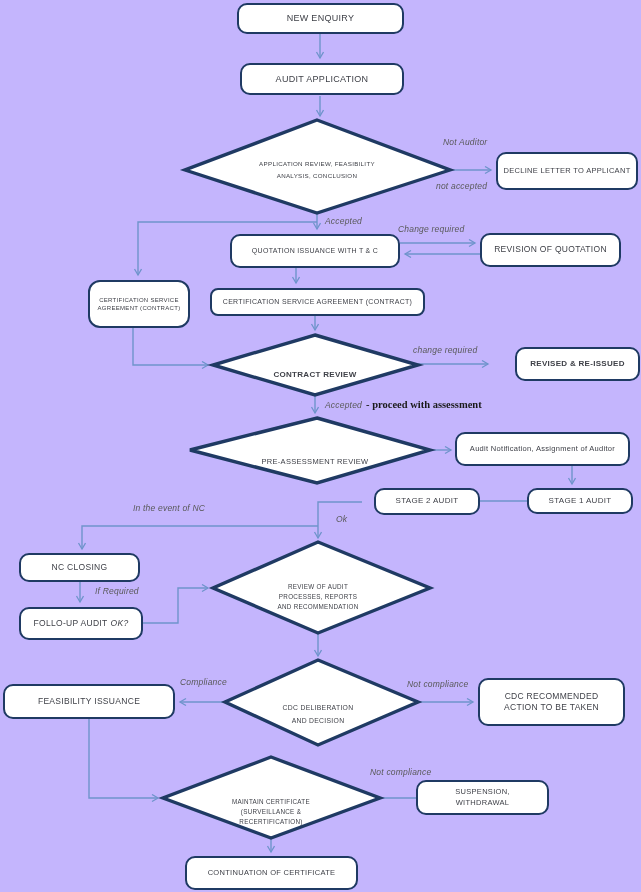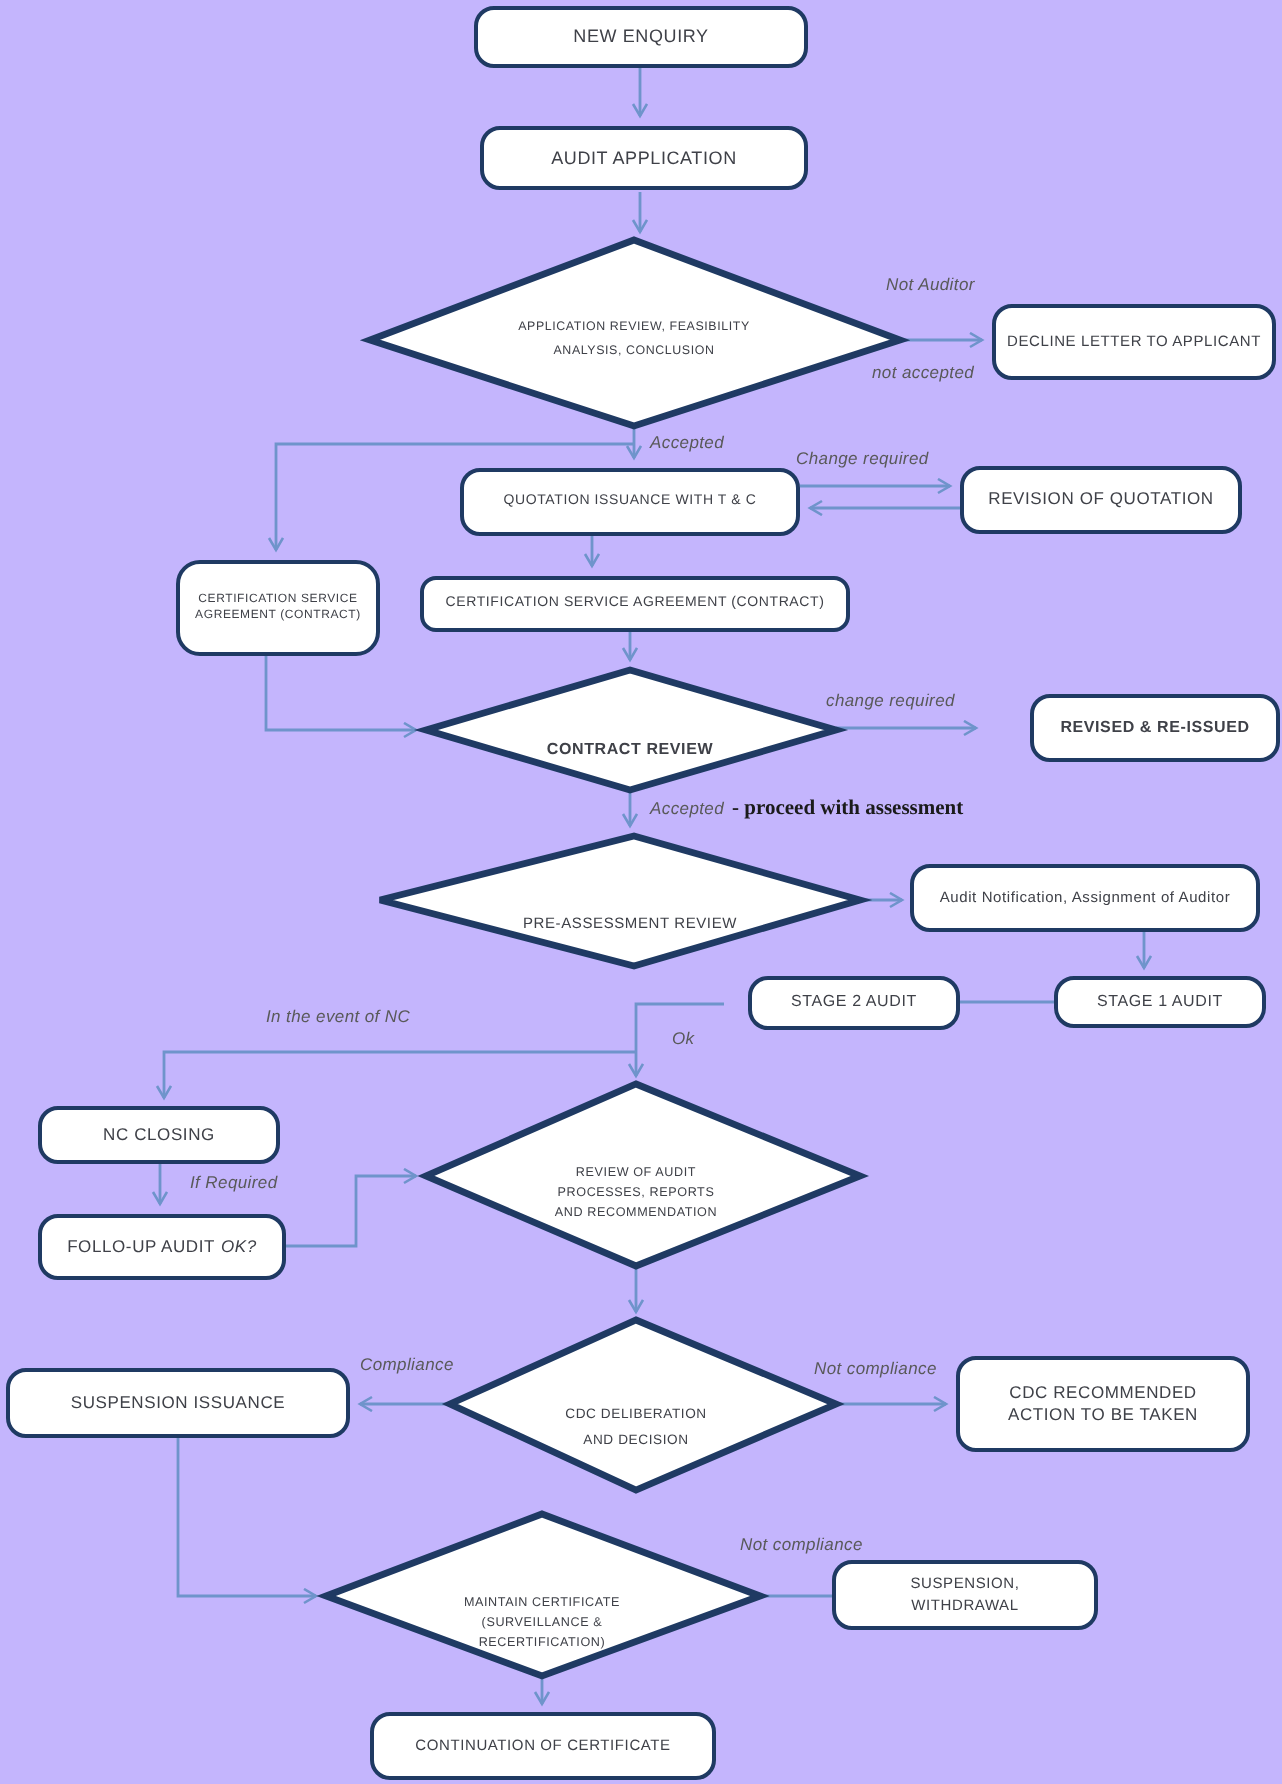--- a/index.html
+++ b/index.html
@@ -75,21 +75,21 @@
 AGREEMENT (CONTRACT)</div>
   <div class="bx" style="left:210px;top:288px;width:215px;height:28px;font-size:7px;border-radius:8px;">CERTIFICATION SERVICE AGREEMENT  (CONTRACT)</div>
   <div class="bx bold" style="left:515px;top:347px;width:125px;height:34px;font-size:8px;">REVISED &amp; RE-ISSUED</div>
   <div class="bx" style="left:455px;top:432px;width:175px;height:34px;font-size:7.5px;">Audit Notification, Assignment of Auditor</div>
   <div class="bx" style="left:527px;top:488px;width:106px;height:26px;font-size:8px;">STAGE 1 AUDIT</div>
   <div class="bx" style="left:362px;top:488px;width:106px;height:27px;font-size:8px;margin-left:12px;">STAGE 2 AUDIT</div>
   <div class="bx" style="left:19px;top:553px;width:121px;height:29px;font-size:8.5px;">NC CLOSING</div>
   <div class="bx" style="left:19px;top:607px;width:124px;height:33px;font-size:8.5px;">
     <span>FOLLO-UP AUDIT</span><span class="it">OK?</span>
   </div>
-  <div class="bx" style="left:3px;top:684px;width:172px;height:35px;font-size:8.5px;">SUSPENSION ISSUANCE</div>
+  <div class="bx" style="left:3px;top:684px;width:172px;height:35px;font-size:8.5px;">FEASIBILITY ISSUANCE</div>
   <div class="bx" style="left:478px;top:678px;width:147px;height:48px;font-size:8.5px;">CDC RECOMMENDED
 ACTION TO BE TAKEN</div>
   <div class="bx" style="left:416px;top:780px;width:133px;height:35px;font-size:7.5px;">SUSPENSION,
 WITHDRAWAL</div>
   <div class="bx" style="left:185px;top:856px;width:173px;height:34px;font-size:7.5px;">CONTINUATION  OF CERTIFICATE</div>
 
   <div class="dt" style="left:210px;top:145px;width:214px;font-size:6.2px;line-height:1.95;">APPLICATION REVIEW, FEASIBILITY
 ANALYSIS, CONCLUSION</div>
   <div class="dt bold" style="left:240px;top:357px;width:150px;font-size:8px;">CONTRACT REVIEW</div>
   <div class="dt" style="left:230px;top:444px;width:170px;font-size:7.5px;">PRE-ASSESSMENT REVIEW</div>

